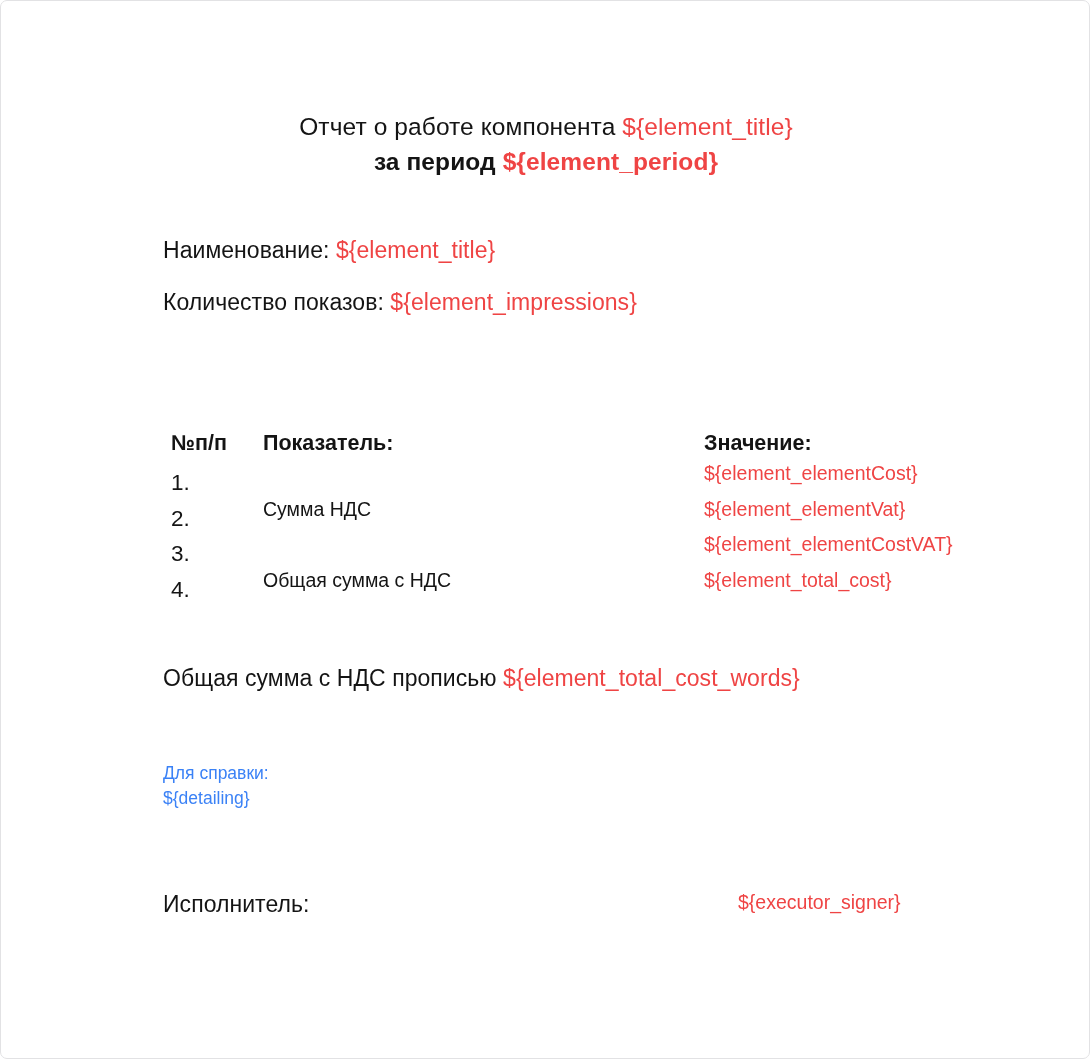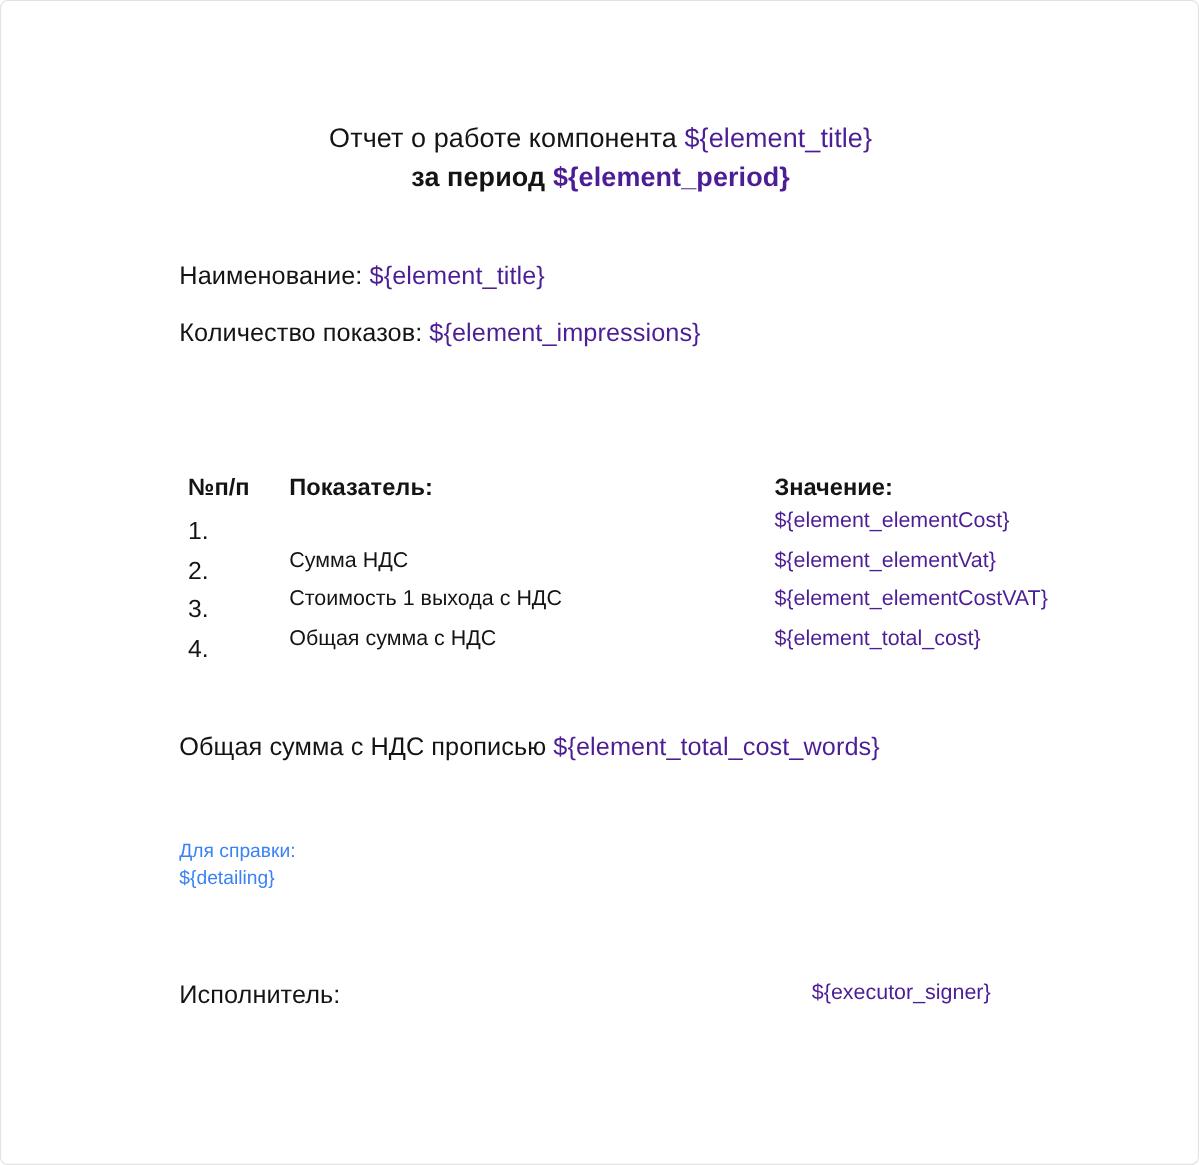--- a/index.html
+++ b/index.html
@@ -28,21 +28,21 @@
   .doc {
     position: absolute;
     left: 0;
     top: 0;
     width: 1090px;
     height: 1059px;
     color: #1a1a1a;
   }
 
   .var {
-    color: #4c1d95;
+    color: #ef4444;
   }
 
   
   .title-block {
     position: absolute;
     left: 0;
     top: 108px;
     width: 1090px;
     text-align: center;
     font-size: 24.5px;
@@ -180,21 +180,20 @@
       </div>
 
       <div class="row">
         <div class="col-num col-num-body">2.</div>
         <div class="col-label">Сумма НДС</div>
         <div class="col-value var">${element_elementVat}</div>
       </div>
 
       <div class="row">
         <div class="col-num col-num-body">3.</div>
-        <div class="col-label">Стоимость 1 выхода с НДС</div>
         <div class="col-value var">${element_elementCostVAT}</div>
       </div>
 
       <div class="row">
         <div class="col-num col-num-body">4.</div>
         <div class="col-label">Общая сумма с НДС</div>
         <div class="col-value var">${element_total_cost}</div>
       </div>
 
     </div>

